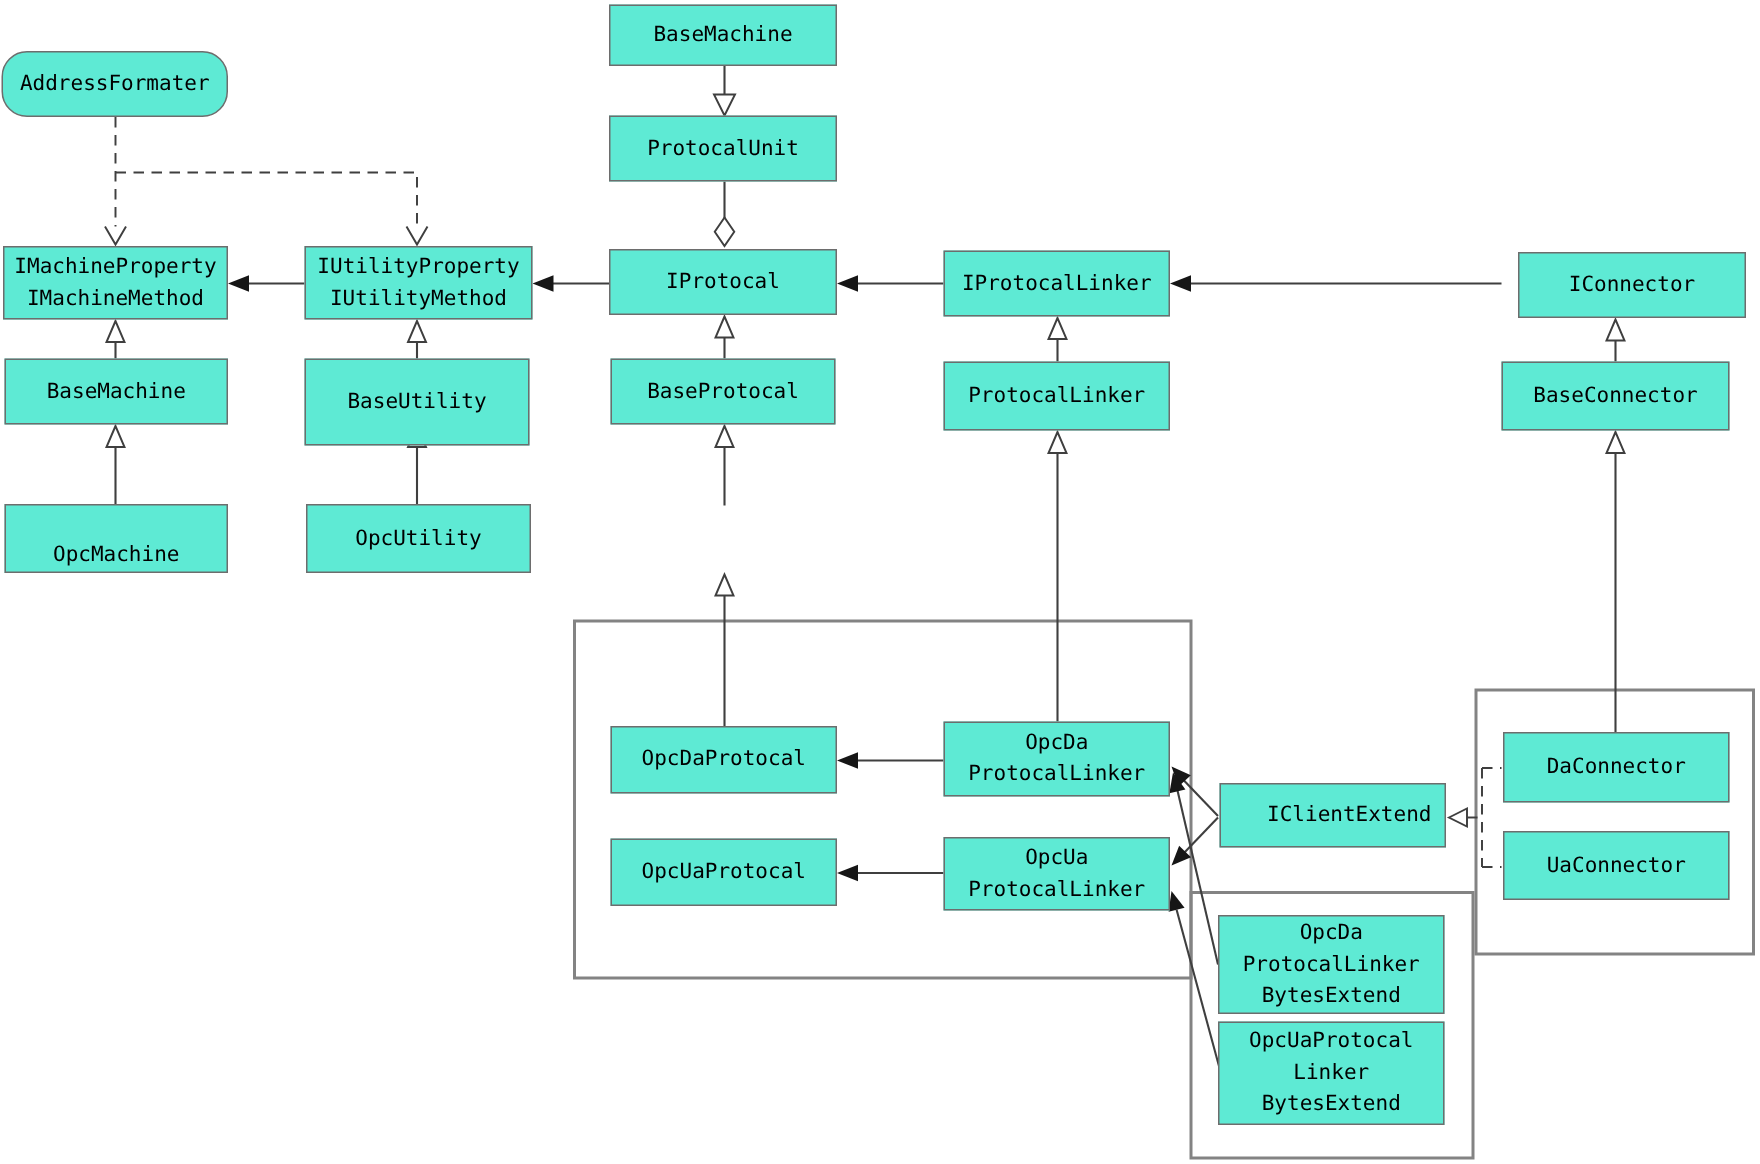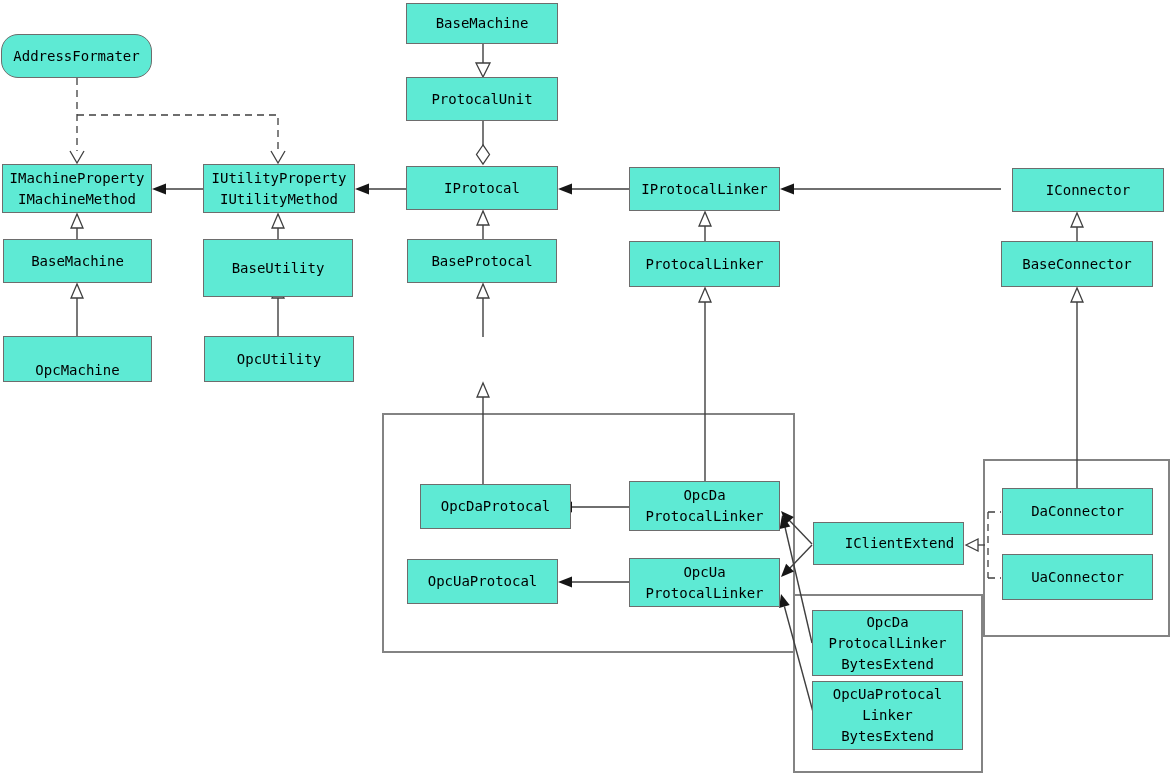--- a/index.html
+++ b/index.html
@@ -245,21 +245,21 @@
   </div>
 
   <div class="node" style="left:993px; top:168px; width:152px; height:44px;margin-left:19px;">
     <span>IConnector</span>
   </div>
 
   <div class="node" style="left:1001px; top:241px; width:152px; height:46px;">
     <span>BaseConnector</span>
   </div>
 
-  <div class="node" style="left:420px; top:484px; width:151px; height:45px;">
+  <div class="node" style="left:407px; top:484px; width:151px; height:45px;">
     <span>OpcDaProtocal</span>
   </div>
 
   <div class="node" style="left:407px; top:559px; width:151px; height:45px;">
     <span>OpcUaProtocal</span>
   </div>
 
   <div class="node" style="left:629px; top:481px; width:151px; height:50px;">
     <span>OpcDa</span>
     <span>ProtocalLinker</span>

